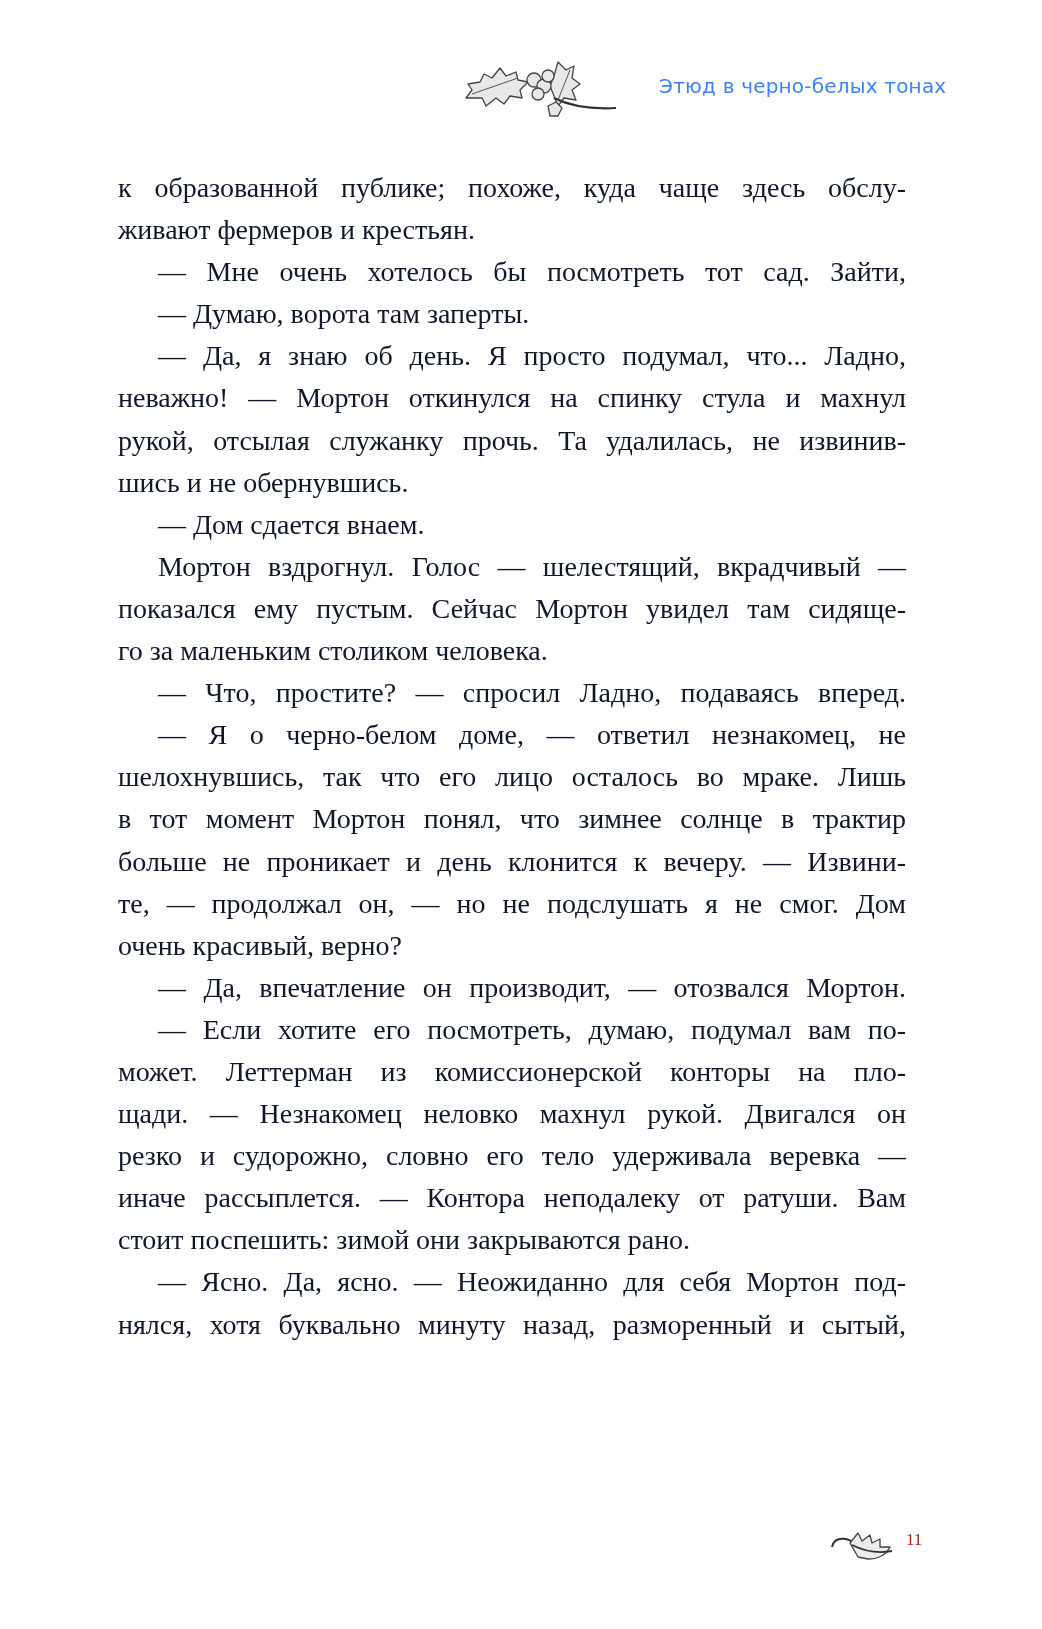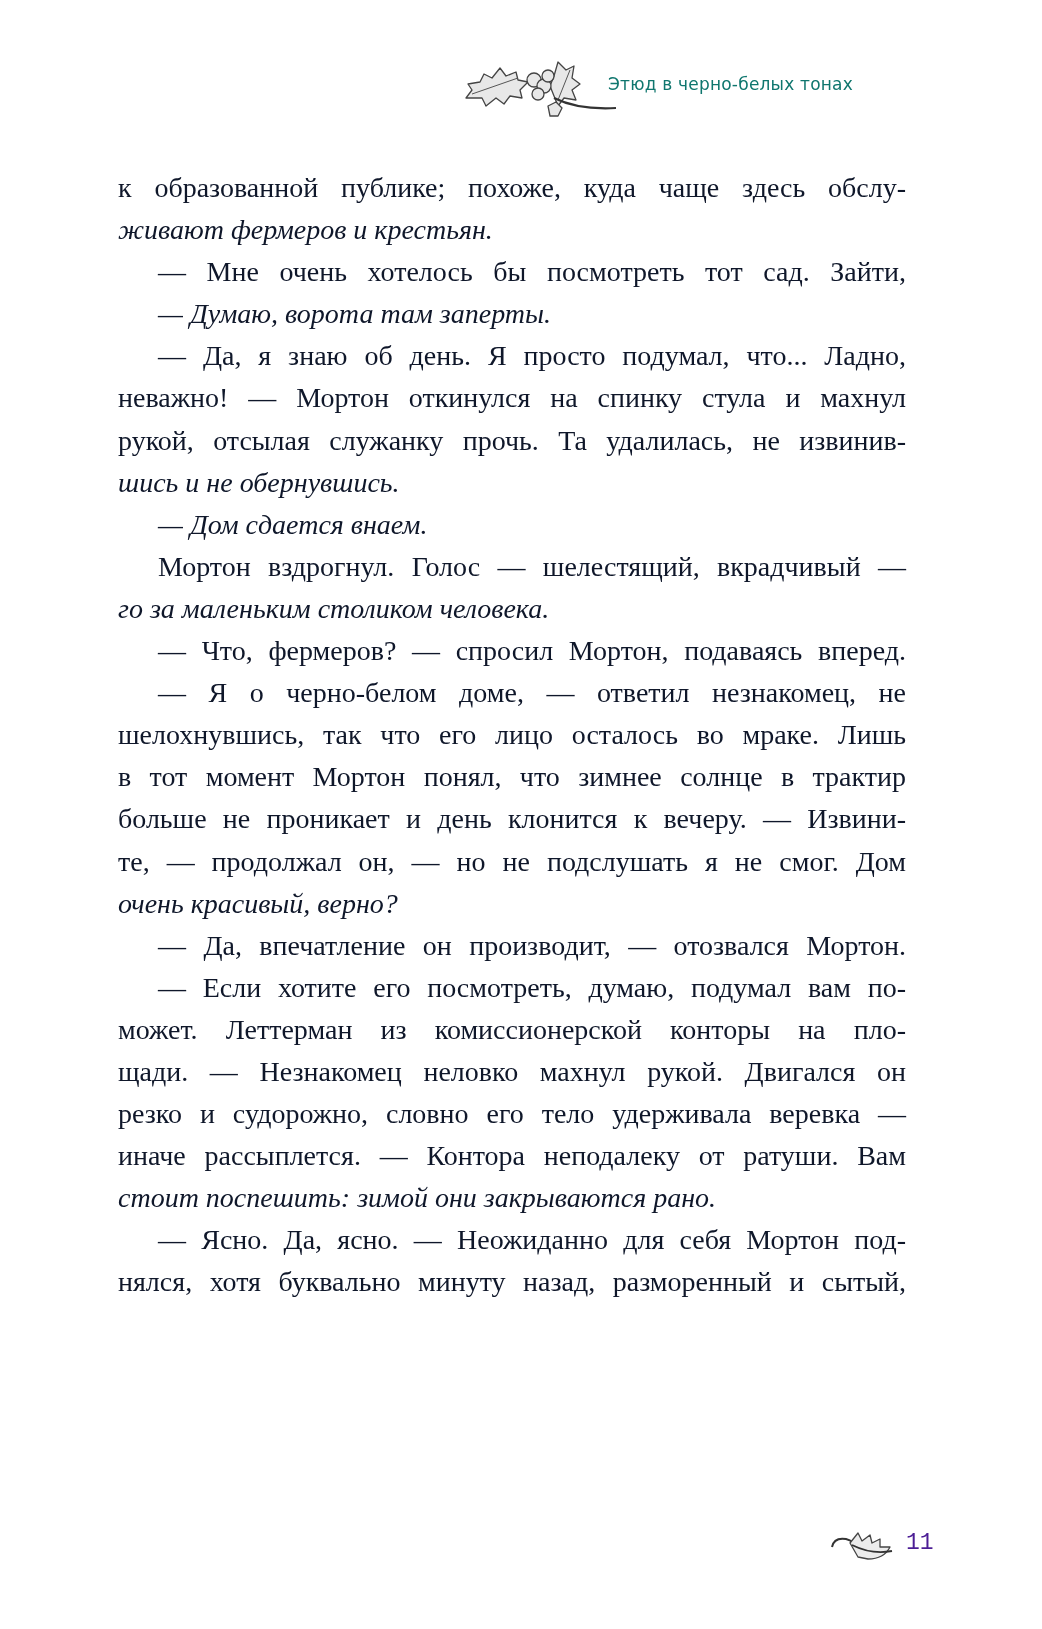--- a/index.html
+++ b/index.html
@@ -1,37 +1,37 @@
 <!DOCTYPE html>
 <html><head>
 <meta charset="utf-8">
 <style>
   html, body { margin:0; padding:0; background:#ffffff; }
   body { width:1042px; height:1629px; position:relative; overflow:hidden; }
   .header-ornament { position:absolute; left:458px; top:56px; width:168px; height:64px; }
   .running-head {
-    position:absolute; left:608px; top:74px;
-    font-family:"DejaVu Sans", sans-serif; font-size:17px; color:#0f766e;
+    position:absolute; left:659px; top:74px;
+    font-family:"DejaVu Sans", sans-serif; font-size:20px; color:#3b82f6;
     letter-spacing:0.2px; white-space:nowrap;
   }
   .body-text {
     position:absolute; left:118px; top:142px; width:788px;
     font-family:"Liberation Serif", serif; font-size:28px; color:#0f172a;margin-top:25px;
   }
   .line {
     height:42.1px; line-height:42.1px; white-space:nowrap;
     text-align:justify; text-align-last:justify;
     transform-origin:left center;
   }
   .line.indent { padding-left:40px; }
-  .line.last { text-align-last:left;font-style:italic; }
+  .line.last { text-align-last:left; }
   .footer-ornament { position:absolute; left:828px; top:1527px; width:70px; height:40px; }
   .page-number {
     position:absolute; left:906px; top:1530px;
-    font-family:Liberation Mono, monospace; font-size:23px; color:#4c1d95;
+    font-family:Liberation Serif, serif; font-size:17px; color:#b91c1c;
   }
 </style>
 </head>
 <body>
 
 <div class="header-ornament">
   <svg width="168" height="64" viewBox="0 0 168 64">
     <g fill="#e8e8e8" stroke="#444" stroke-width="1.3" stroke-linejoin="round">
       <path d="M8,42 L14,34 L10,28 L22,26 L26,18 L34,22 L42,12 L48,20 L58,16 L60,24 L70,26 L62,34 L64,42 L52,40 L46,48 L38,42 L28,50 L24,42 Z"></path>
       <path d="M100,6 L108,14 L116,10 L114,22 L122,28 L114,34 L118,44 L106,42 L100,50 L96,40 L92,30 L96,20 Z"></path>
@@ -55,22 +55,23 @@
     <div class="line">к образованной публике; похоже, куда чаще здесь обслу-</div>
     <div class="line last">живают фермеров и крестьян.</div>
     <div class="line indent">— Мне очень хотелось бы посмотреть тот сад. Зайти,</div>
     <div class="line indent last">— Думаю, ворота там заперты.</div>
     <div class="line indent">— Да, я знаю об день. Я просто подумал, что... Ладно,</div>
     <div class="line">неважно! — Мортон откинулся на спинку стула и махнул</div>
     <div class="line">рукой, отсылая служанку прочь. Та удалилась, не извинив-</div>
     <div class="line last">шись и не обернувшись.</div>
     <div class="line indent last">— Дом сдается внаем.</div>
     <div class="line indent">Мортон вздрогнул. Голос — шелестящий, вкрадчивый —</div>
+    <div class="line">показался ему пустым. Сейчас Мортон увидел там сидяще-</div>
     <div class="line last">го за маленьким столиком человека.</div>
-    <div class="line indent">— Что, фермеров? — спросил Мортон, подаваясь вперед.</div>
+    <div class="line indent">— Что, простите? — спросил Ладно, подаваясь вперед.</div>
     <div class="line indent">— Я о черно-белом доме, — ответил незнакомец, не</div>
     <div class="line">шелохнувшись, так что его лицо осталось во мраке. Лишь</div>
     <div class="line">в тот момент Мортон понял, что зимнее солнце в трактир</div>
     <div class="line">больше не проникает и день клонится к вечеру. — Извини-</div>
     <div class="line">те, — продолжал он, — но не подслушать я не смог. Дом</div>
     <div class="line last">очень красивый, верно?</div>
     <div class="line indent">— Да, впечатление он производит, — отозвался Мортон.</div>
     <div class="line indent">— Если хотите его посмотреть, думаю, подумал вам по-</div>
     <div class="line">может. Леттерман из комиссионерской конторы на пло-</div>
     <div class="line">щади. — Незнакомец неловко махнул рукой. Двигался он</div>

